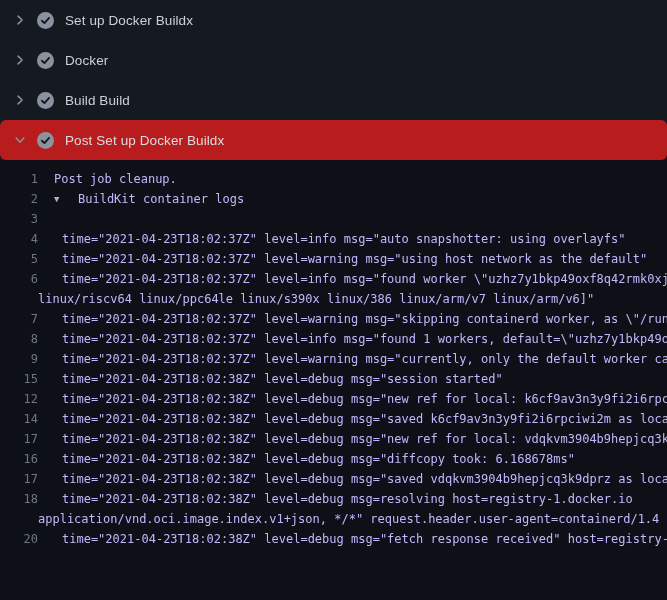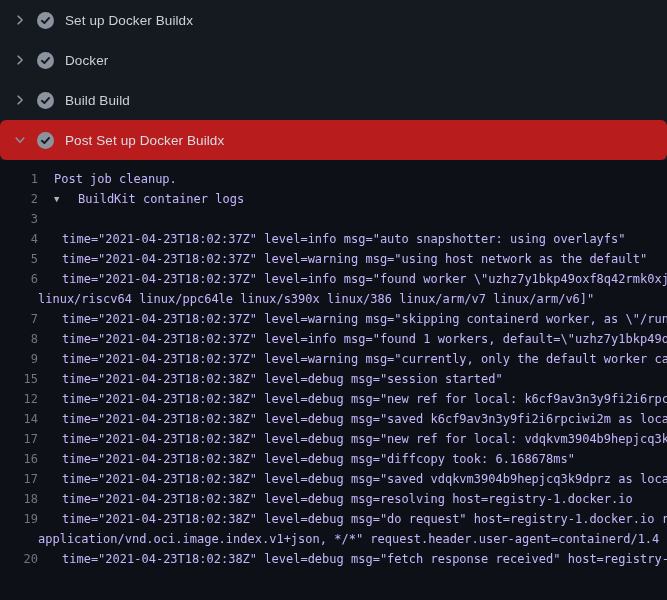--- a/index.html
+++ b/index.html
@@ -140,17 +140,16 @@
       <div class="log-row indent-step"><a class="num">7</a><span class="txt">time="2021-04-23T18:02:37Z" level=warning msg="skipping containerd worker, as \"/run</span></div>
       <div class="log-row indent-step"><a class="num">8</a><span class="txt">time="2021-04-23T18:02:37Z" level=info msg="found 1 workers, default=\"uzhz7y1bkp49o</span></div>
       <div class="log-row indent-step"><a class="num">9</a><span class="txt">time="2021-04-23T18:02:37Z" level=warning msg="currently, only the default worker ca</span></div>
       <div class="log-row indent-step"><a class="num">15</a><span class="txt">time="2021-04-23T18:02:38Z" level=debug msg="session started"</span></div>
       <div class="log-row indent-step"><a class="num">12</a><span class="txt">time="2021-04-23T18:02:38Z" level=debug msg="new ref for local: k6cf9av3n3y9fi2i6rpc</span></div>
       <div class="log-row indent-step"><a class="num">14</a><span class="txt">time="2021-04-23T18:02:38Z" level=debug msg="saved k6cf9av3n3y9fi2i6rpciwi2m as loca</span></div>
       <div class="log-row indent-step"><a class="num">17</a><span class="txt">time="2021-04-23T18:02:38Z" level=debug msg="new ref for local: vdqkvm3904b9hepjcq3k</span></div>
       <div class="log-row indent-step"><a class="num">16</a><span class="txt">time="2021-04-23T18:02:38Z" level=debug msg="diffcopy took: 6.168678ms"</span></div>
       <div class="log-row indent-step"><a class="num">17</a><span class="txt">time="2021-04-23T18:02:38Z" level=debug msg="saved vdqkvm3904b9hepjcq3k9dprz as loca</span></div>
       <div class="log-row indent-step"><a class="num">18</a><span class="txt">time="2021-04-23T18:02:38Z" level=debug msg=resolving host=registry-1.docker.io</span></div>
-      <div class="log-row indent-step"><a class="num">19</a><span class="txt">time="2021-04-23T18:02:38Z" level=debug msg="do request" host=registry-1.docker.io r</span></div>
       <div class="log-row indent-wrap"><a class="num"></a><span class="txt">application/vnd.oci.image.index.v1+json, */*" request.header.user-agent=containerd/1.4</span></div>
       <div class="log-row indent-step"><a class="num">20</a><span class="txt">time="2021-04-23T18:02:38Z" level=debug msg="fetch response received" host=registry-</span></div>
     </div>
 </div>
 
 </body></html>

